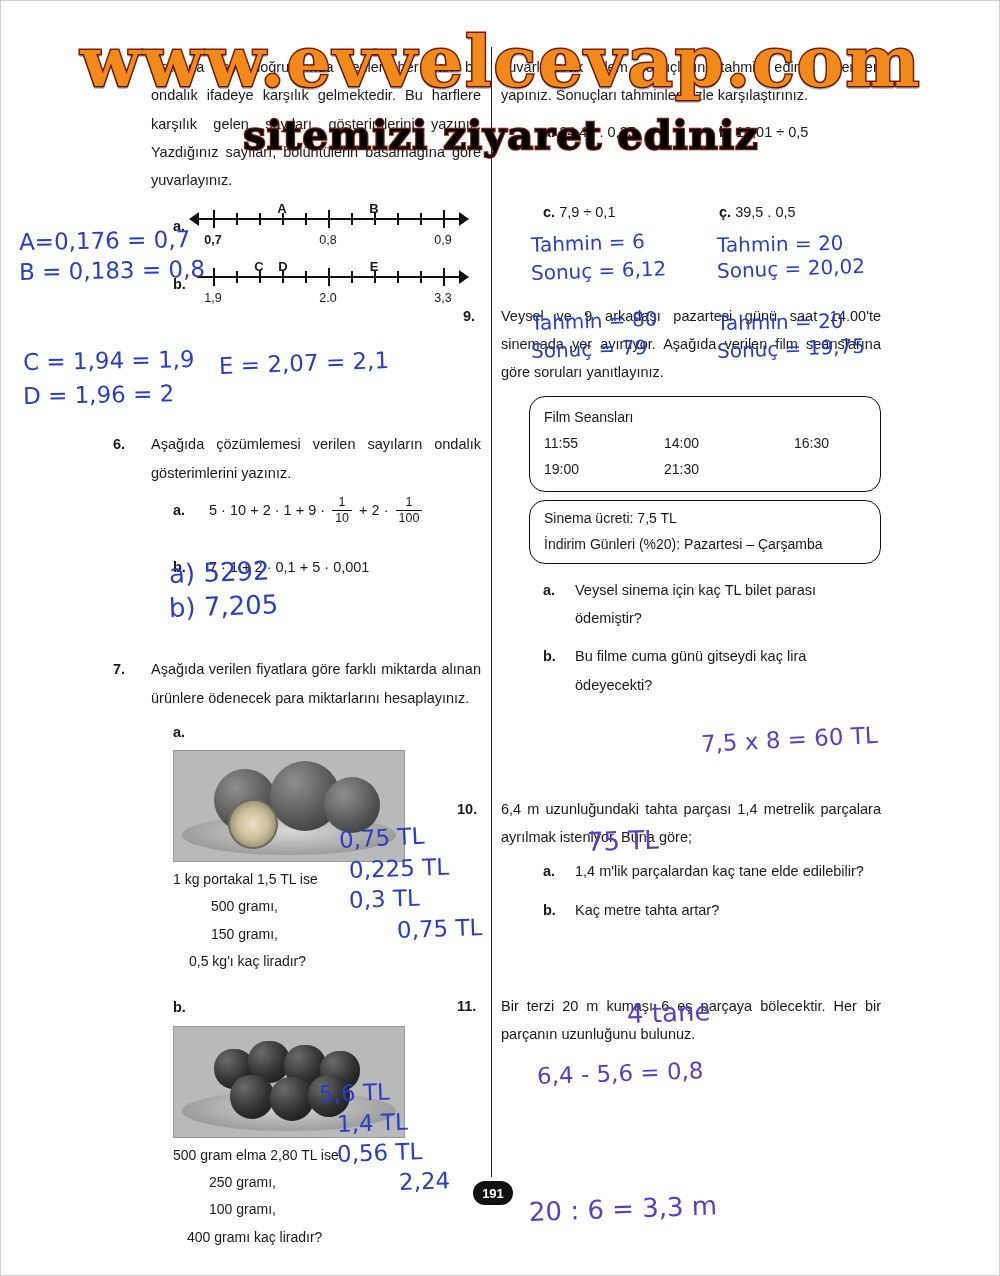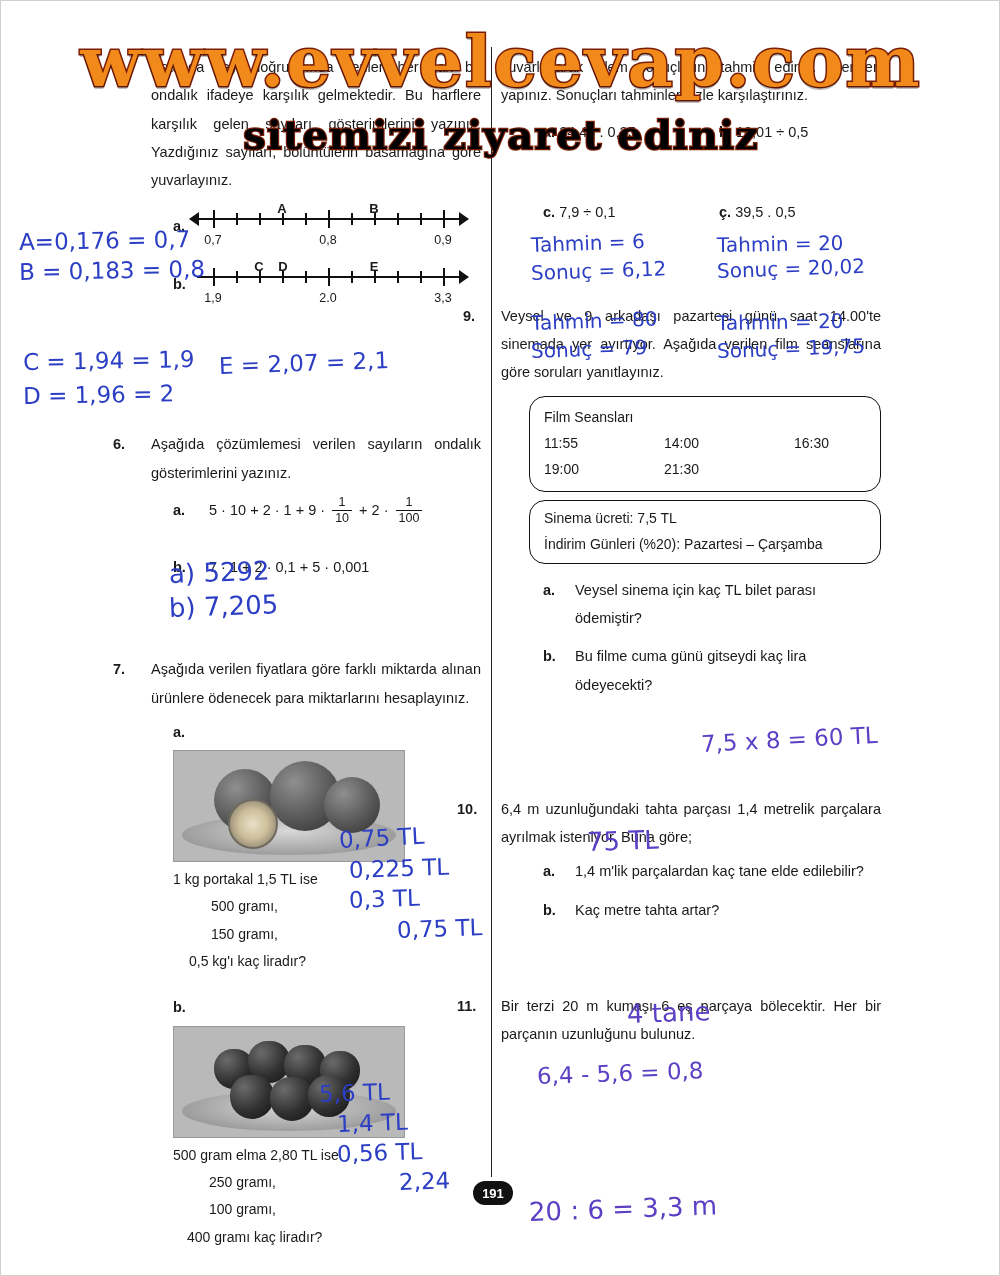--- a/index.html
+++ b/index.html
@@ -175,21 +175,21 @@
       <div class="tick" style="left:109px;"></div>
       <div class="tick" style="left:132px;"></div>
       <div class="tick" style="left:155px;"></div>
       <div class="tick" style="left:178px;"></div>
       <div class="tick" style="left:201px;"></div>
       <div class="tick" style="left:224px;"></div>
       <div class="tick" style="left:247px;"></div>
       <div class="tick major" style="left:40px;"></div>
       <div class="tick major" style="left:155px;"></div>
       <div class="tick major" style="left:270px;"></div>
-      <span class="nl-lbl" style="left:40px;">0,7</span>
+      <span class="nl-lbl" style="left:40px;font-weight:bold;">0,7</span>
       <span class="nl-lbl" style="left:155px;">0,8</span>
       <span class="nl-lbl" style="left:270px;">0,9</span>
       <span class="nl-pt" style="left:109px;">A</span>
       <span class="nl-pt" style="left:201px;">B</span>
     </div>
 
     <div class="numline" style="margin-top:12px;height:46px;">
       <span class="sublbl-inline">b.</span>
       <div class="nl-axis" style="left:24px;width:268px;"></div>
       <div class="nl-arrow-r" style="left:286px;"></div>

